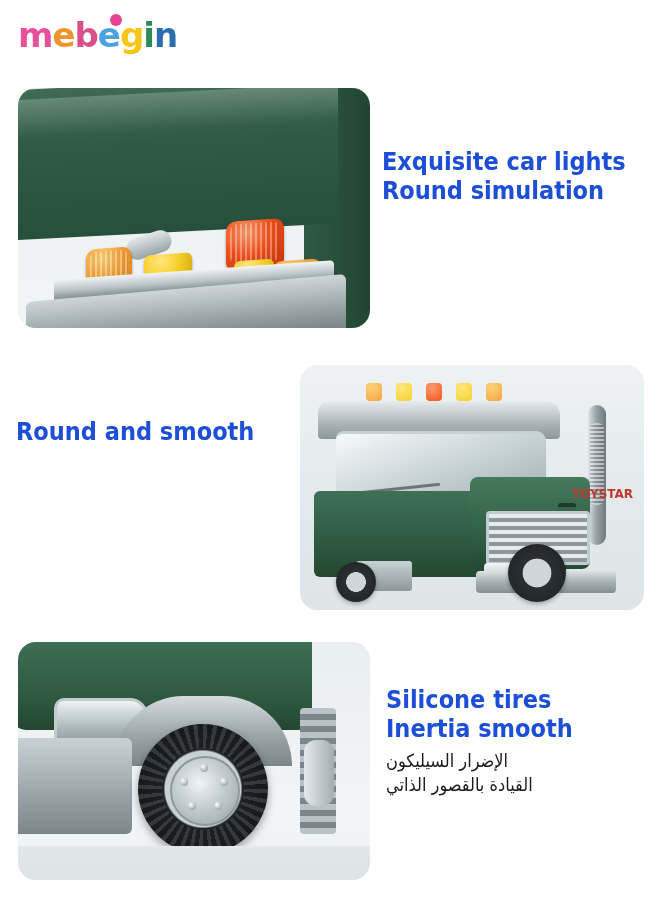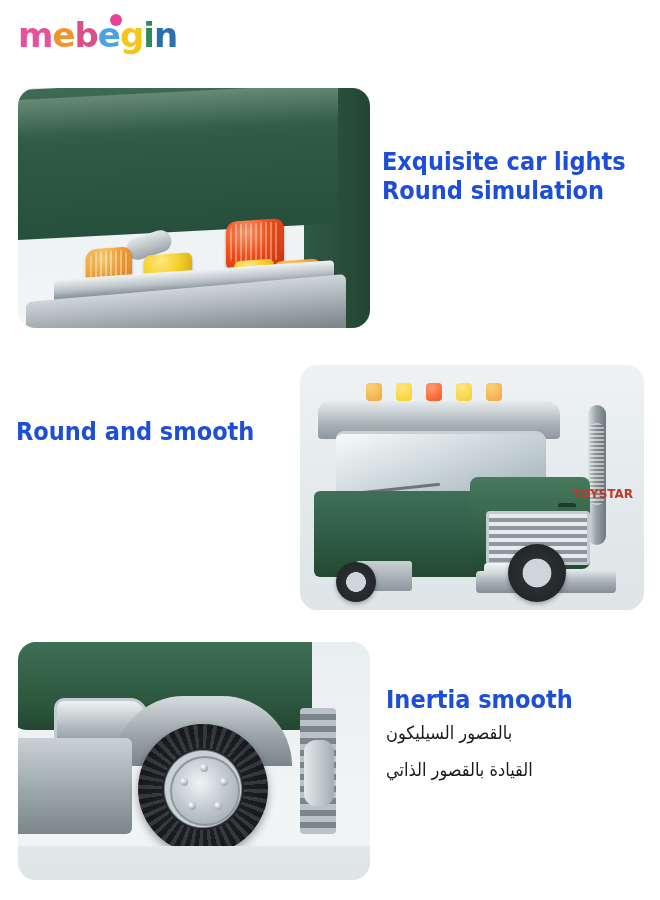--- a/index.html
+++ b/index.html
@@ -385,18 +385,19 @@
         <div class="p3-lug" style="left:48px;top:20px;"></div>
         <div class="p3-lug" style="left:42px;top:44px;"></div>
         <div class="p3-lug" style="left:16px;top:44px;"></div>
         <div class="p3-lug" style="left:8px;top:20px;"></div>
       </div>
     </div>
     <div class="p3-ground"></div>
   </div>
 
   <div class="textblock t-left" id="text-tires">
+    <div class="headline">Silicone tires</div>
     <div class="headline">Inertia smooth</div>
-    <div class="arabic">بالقصور السيليكون</div>
-    <div class="arabic" style="margin-top:16px">القيادة بالقصور الذاتي</div>
+    <div class="arabic">الإضرار السيليكون</div>
+    <div class="arabic" style="margin-top:2px">القيادة بالقصور الذاتي</div>
   </div>
 
 </div>
 
 </body></html>

